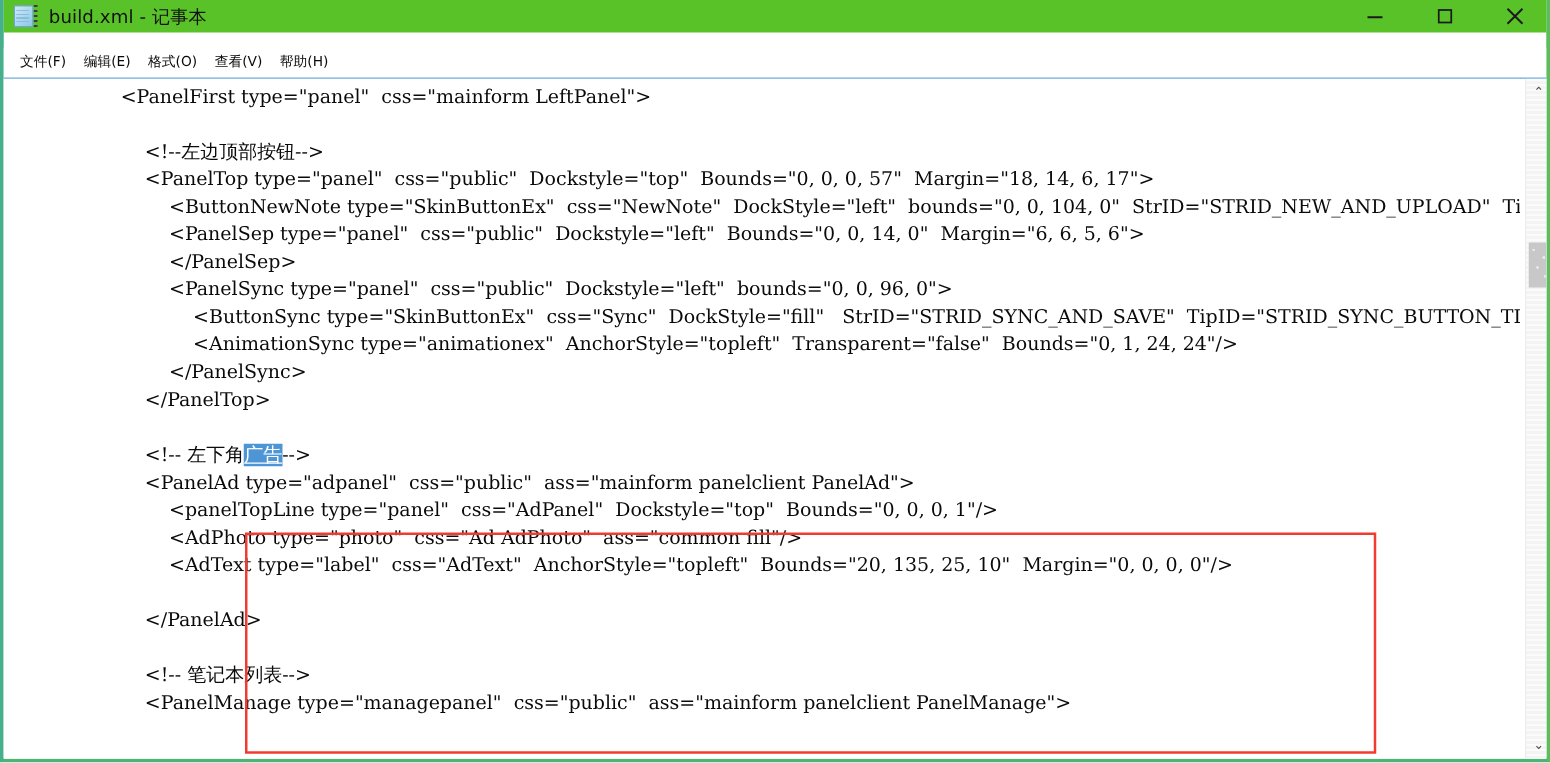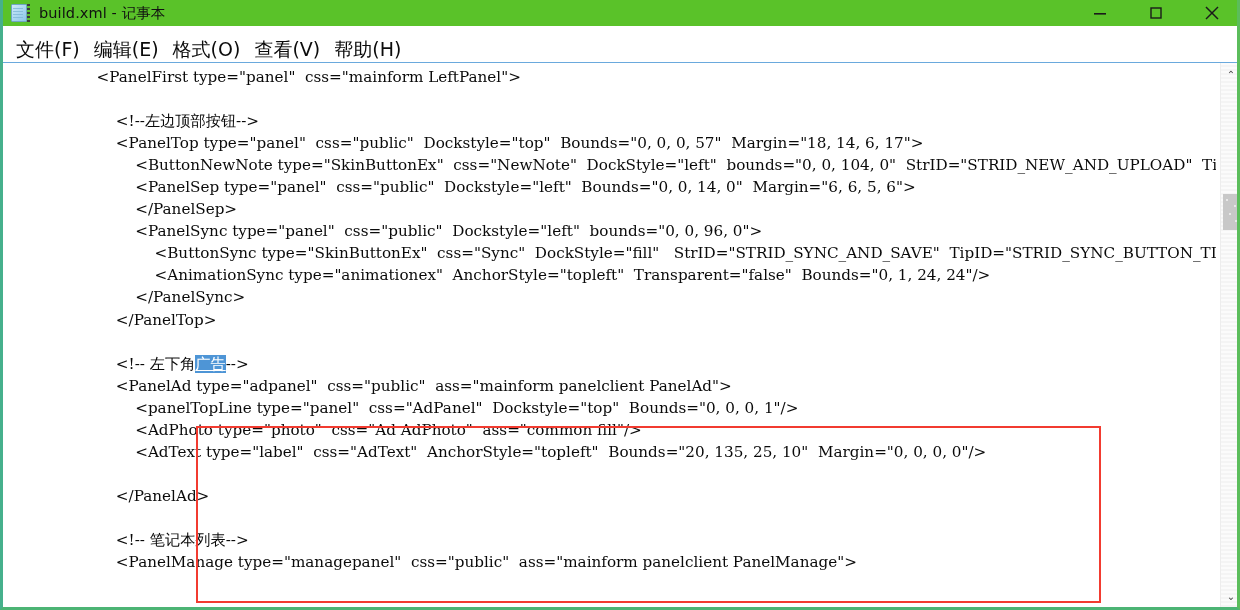--- a/index.html
+++ b/index.html
@@ -89,21 +89,21 @@
     left: -3px; top: 38px;
     width: 1240px;
     height: 24px;
     background: #ffffff;
     display: flex;
     align-items: center;
     padding-left: 9px;
   }
   .menu-item {
     font-family: "DejaVu Sans", sans-serif;
-    font-size: 19px;
+    font-size: 11px;
     color: #0b0b0b;
     padding: 1px 7px 2px 7px;
     white-space: nowrap;
     cursor: default;
   }
 
   
   #textarea-wrap {
     position: absolute;
     left: -3px;

